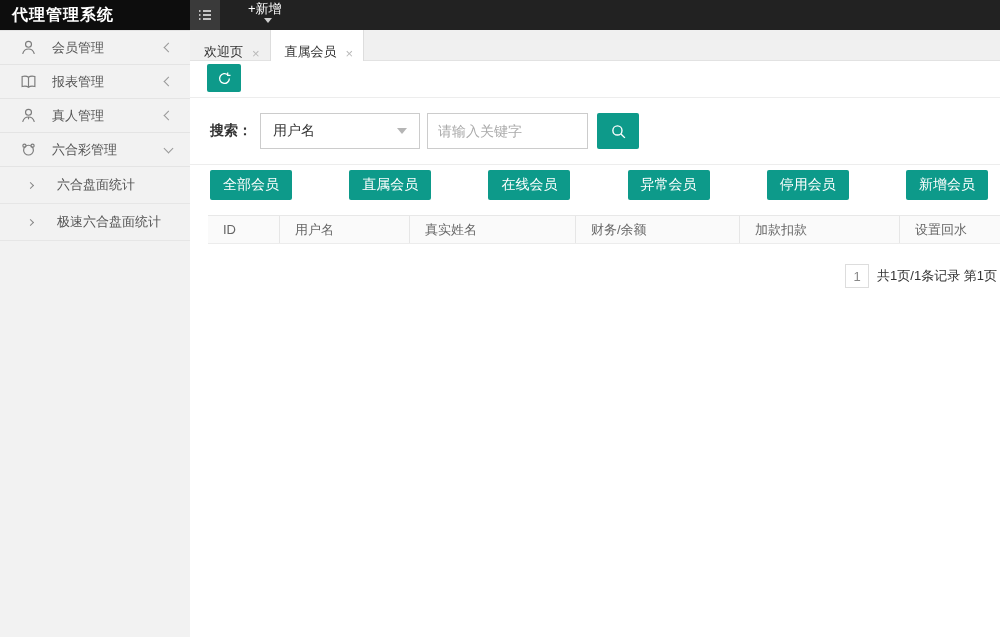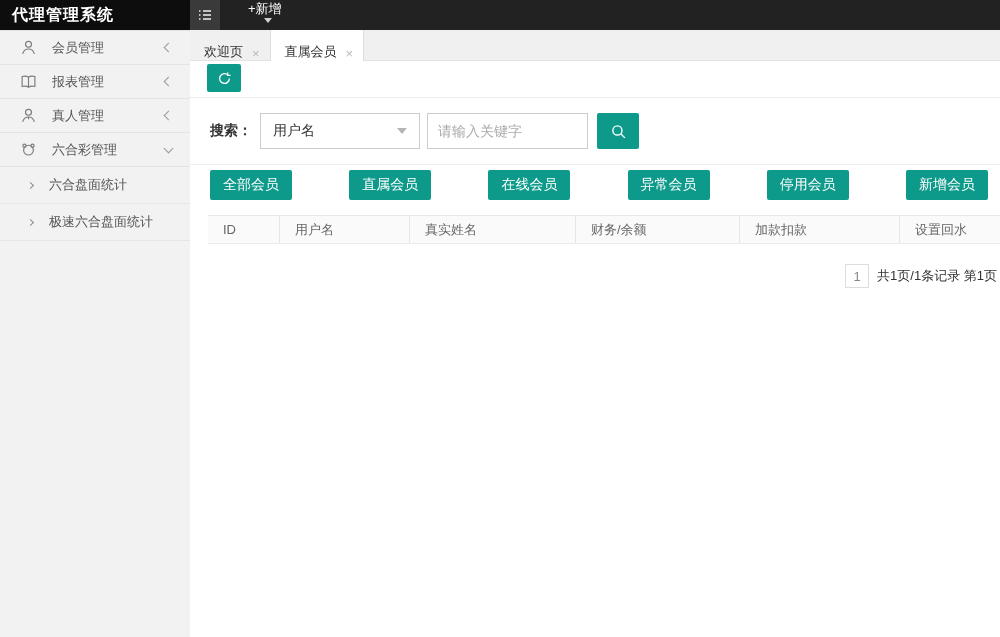--- a/index.html
+++ b/index.html
@@ -26,21 +26,21 @@
     border-bottom:1px solid #e4e4e4; color:#555; font-size:13px; cursor:pointer; }
   .side-item .icn { width:17px; height:17px; color:#7c7c7c; flex:0 0 17px; }
   .side-item .lbl { flex:1; margin-left:15px; }
   .chev { width:7px; height:7px; border-right:1px solid #999; border-bottom:1px solid #999; }
   .chev-left  { transform:rotate(135deg); }
   .chev-down  { transform:rotate(45deg); margin-top:-3px; }
   .chev-right-sm { width:5px; height:5px; border-right:1px solid #888;
     border-bottom:1px solid #888; transform:rotate(-45deg); }
   .side-sub { height:37px; display:flex; align-items:center; padding-left:28px;
     border-bottom:1px solid #e6e6e6; color:#555; font-size:13px; cursor:pointer; }
-  .side-sub .lbl { margin-left:16px; }
+  .side-sub .lbl { margin-left:24px; }
 
   
   .main { flex:1; display:flex; flex-direction:column; background:#fff; min-width:0; }
   .tabbar { height:31px; background:#f0f0f0; display:flex; border-bottom:1px solid #e2e2e2; }
   .tab { height:31px; display:flex; align-items:flex-end; padding:0 10px 0 14px;
     font-size:13px; color:#333; border-right:1px solid #ddd; cursor:pointer; }
   .tab .close { color:#b9b9b9; font-size:13px; margin-left:9px; cursor:pointer; }
   .tab.active { background:#fff; margin-bottom:-1px; }
 
   .content { flex:1; position:relative; }

